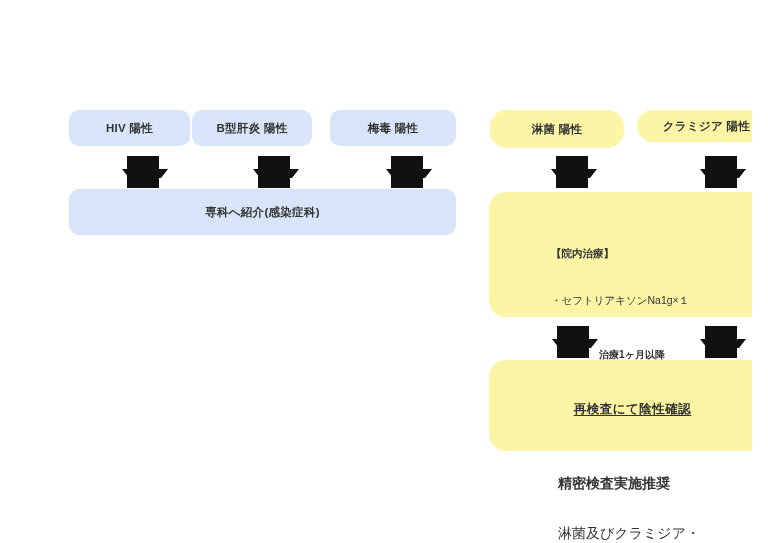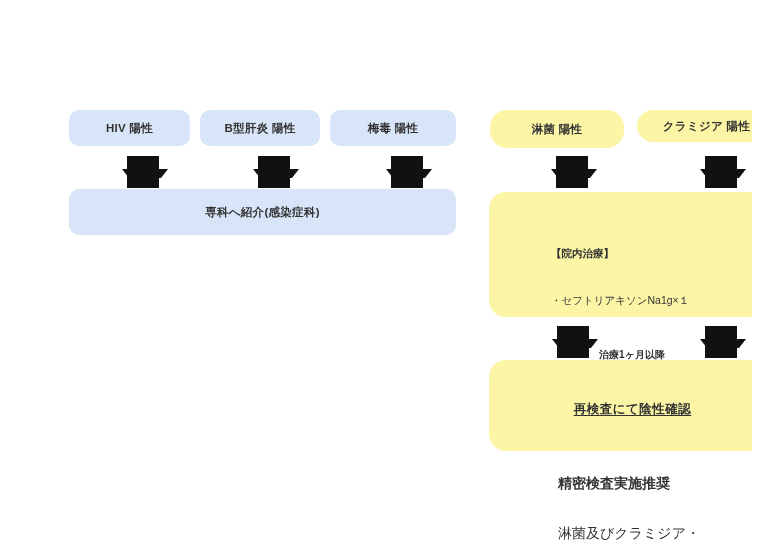--- a/index.html
+++ b/index.html
@@ -82,21 +82,21 @@
     font-size: 10px;
     font-weight: bold;
   }
 </style>
 </head>
 <body>
 
 <div class="canvas">
 
   <div class="box blue label-box" style="left:37px; top:78px; width:121px; height:36px;">HIV 陽性</div>
-  <div class="box blue label-box" style="left:168px; top:78px; width:120px; height:36px;">B型肝炎 陽性</div>
+  <div class="box blue label-box" style="left:160px; top:78px; width:120px; height:36px;">B型肝炎 陽性</div>
   <div class="box blue label-box" style="left:298px; top:78px; width:126px; height:36px;">梅毒 陽性</div>
 
   <div class="arrow" style="left:90px; top:124px;">
     <span class="stem"></span>
     <span class="head"></span>
   </div>
   <div class="arrow" style="left:221px; top:124px;">
     <span class="stem"></span>
     <span class="head"></span>
   </div>

